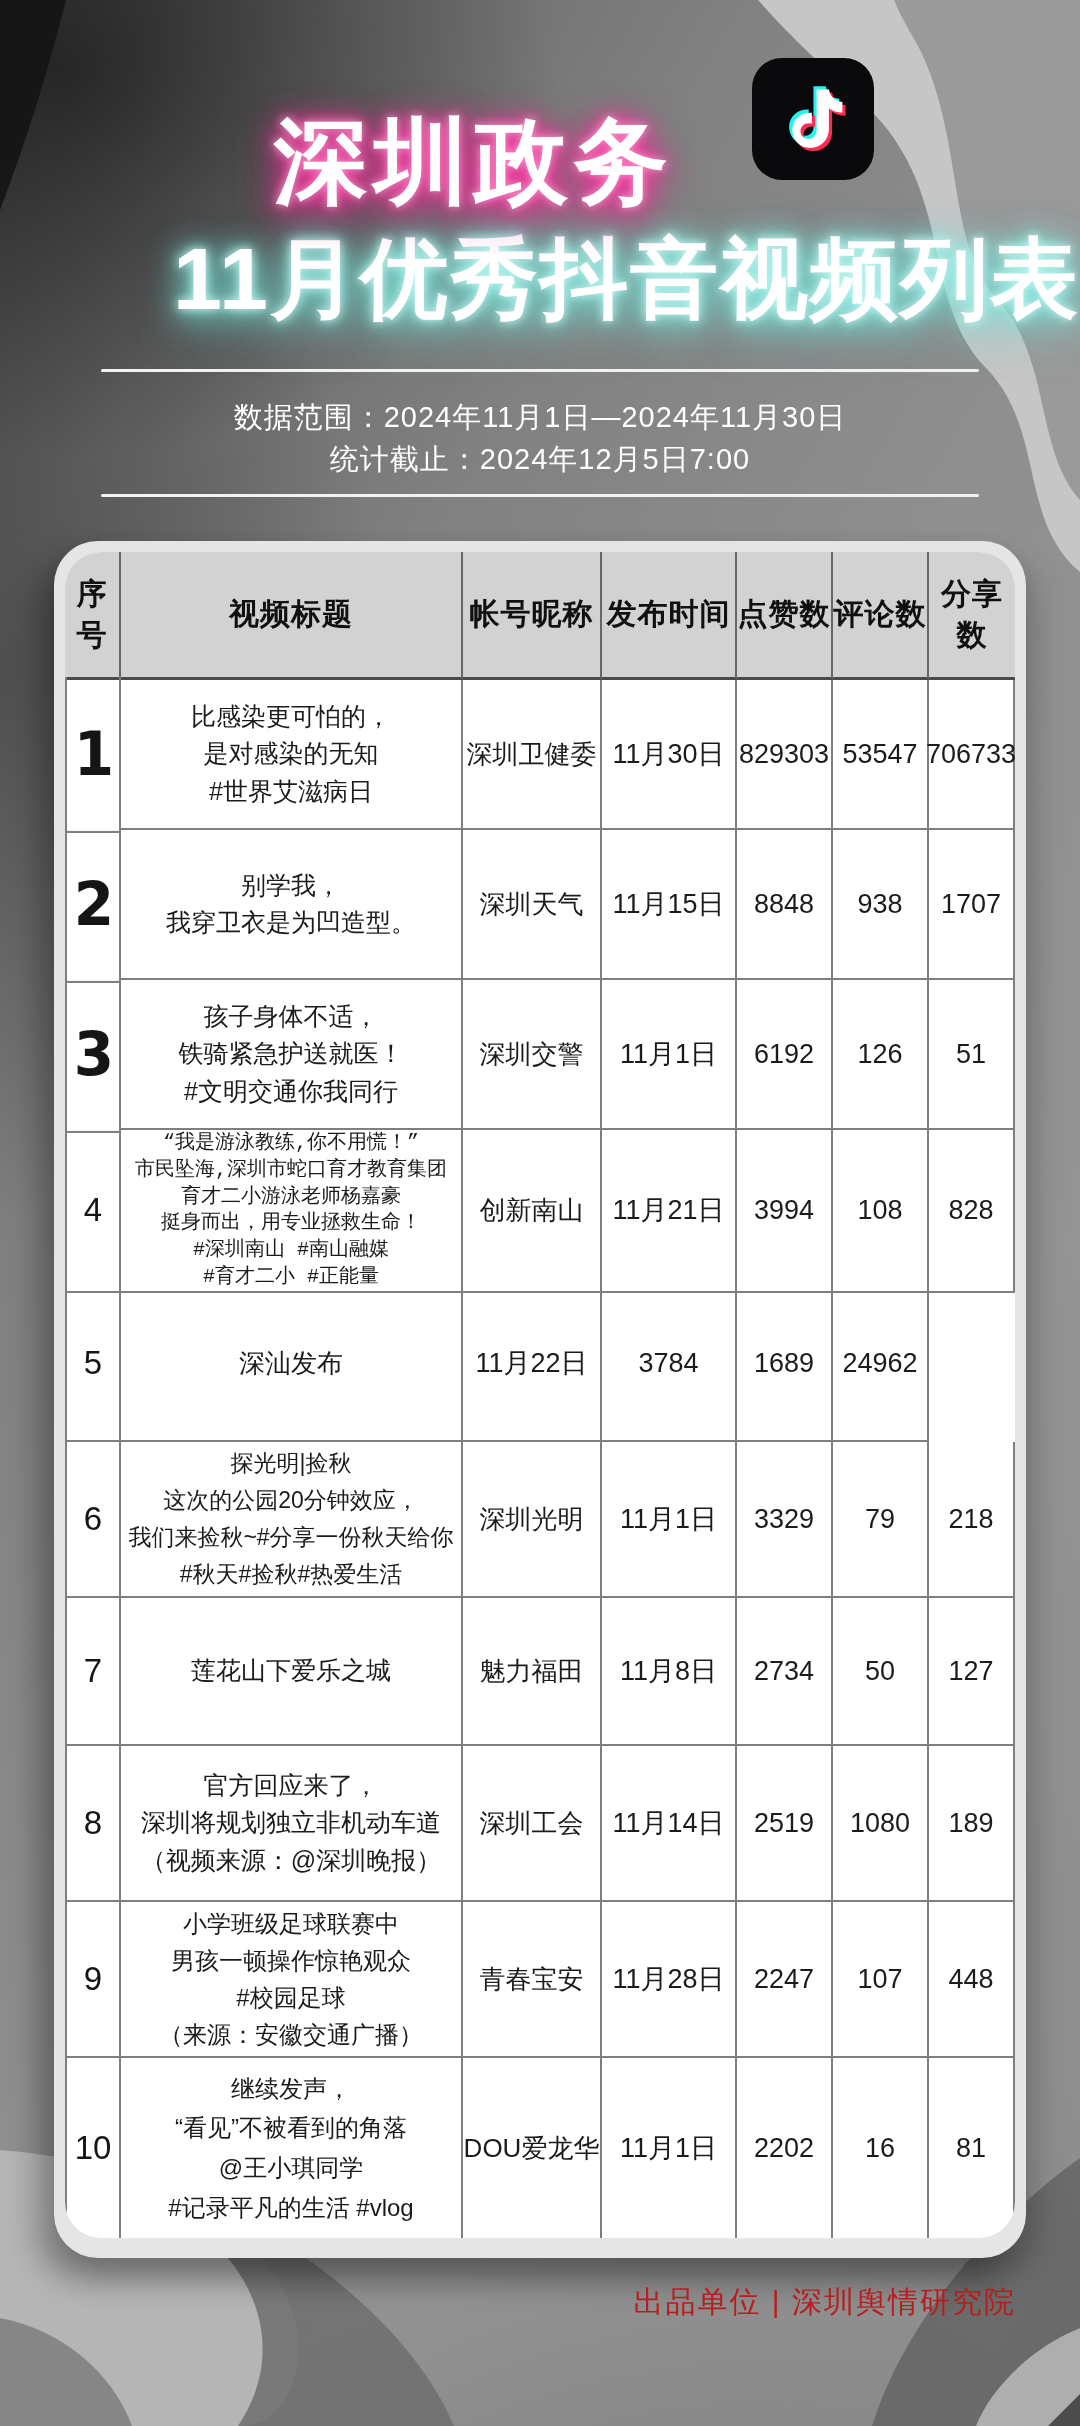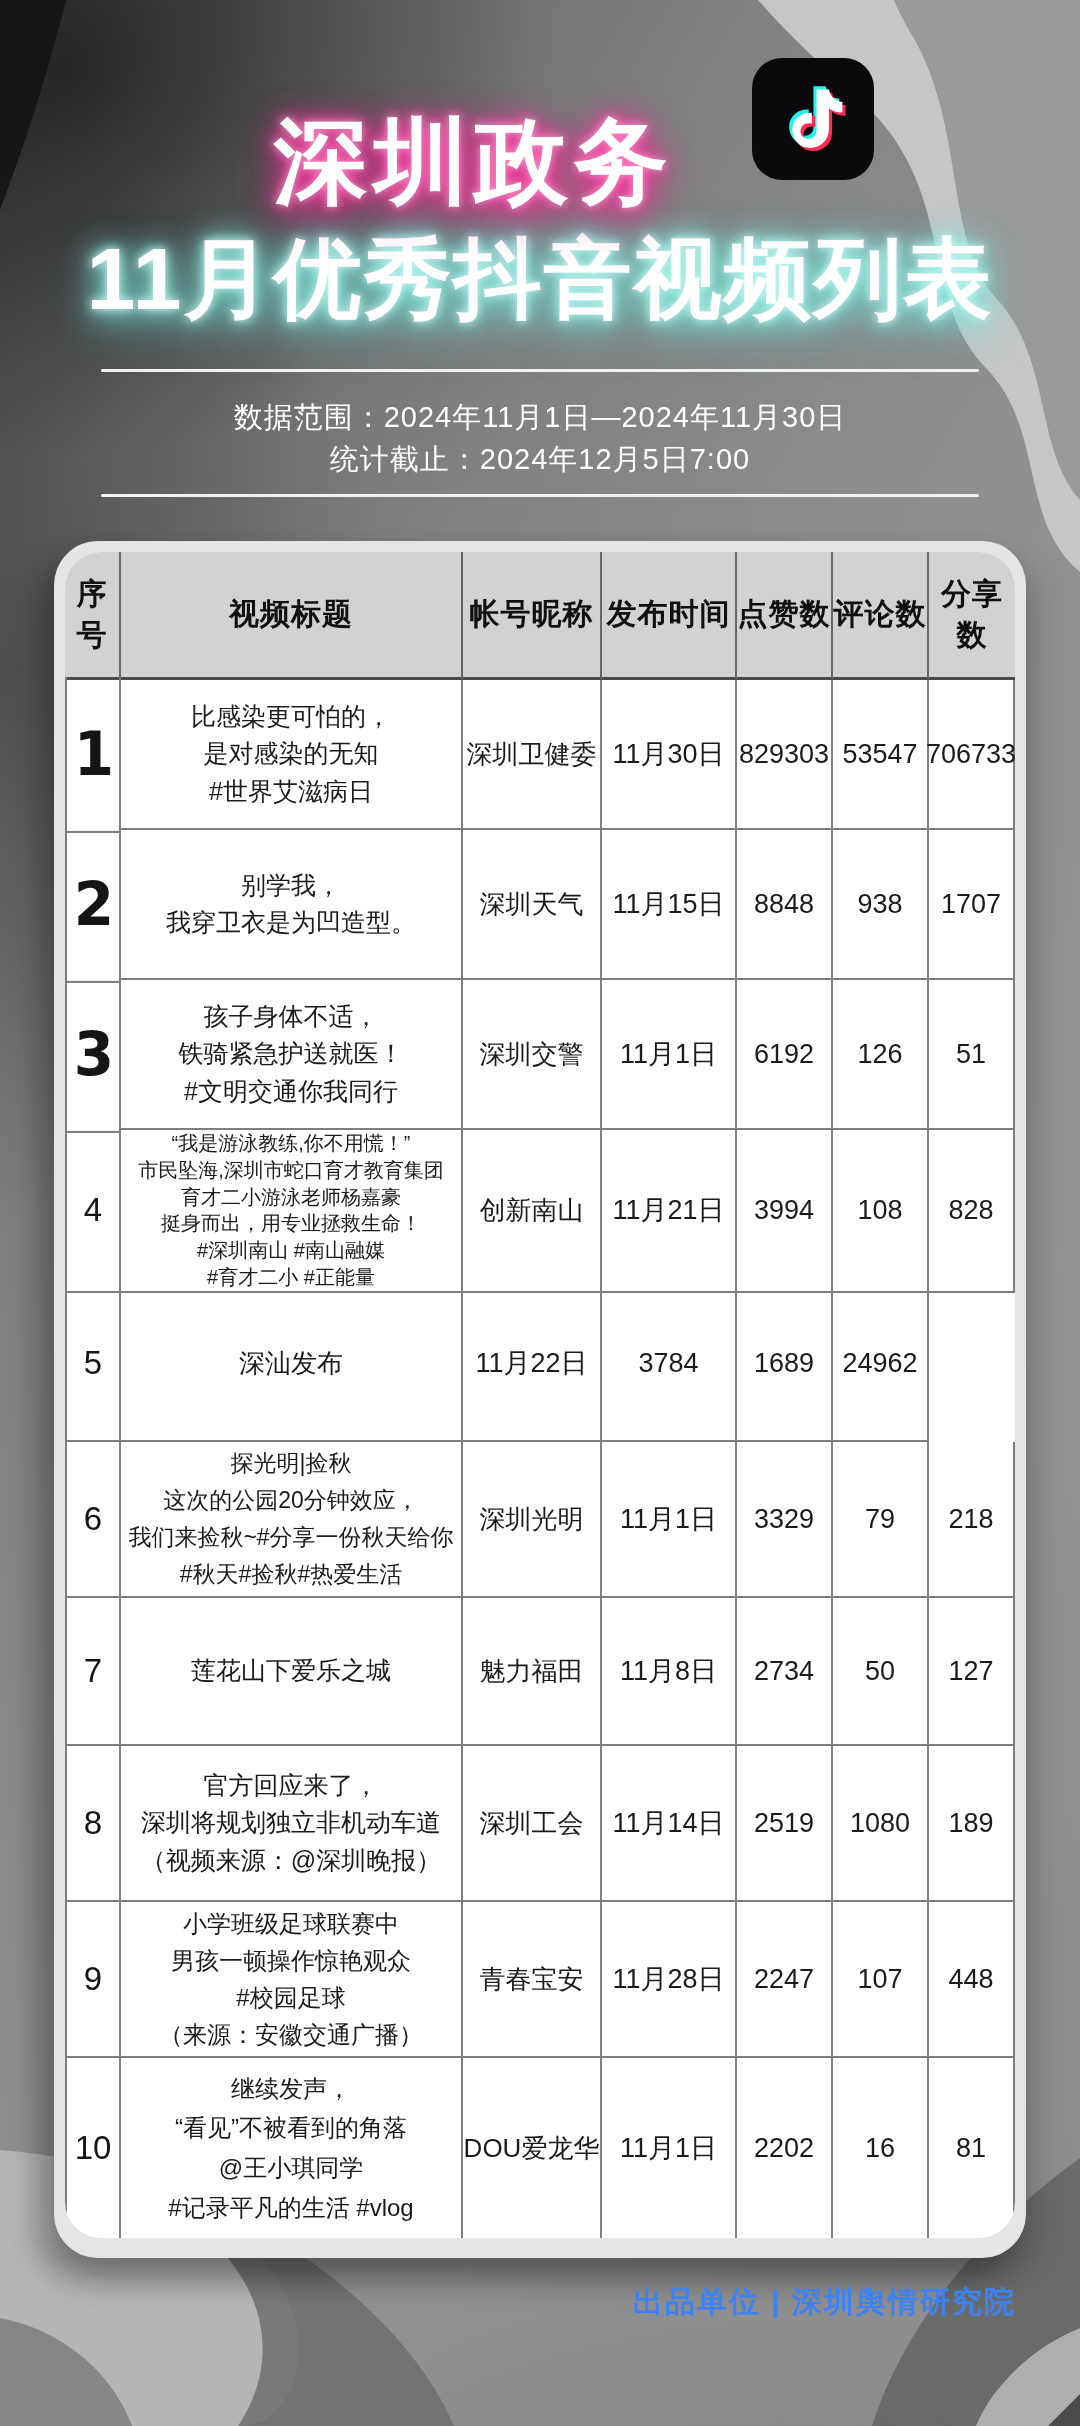--- a/index.html
+++ b/index.html
@@ -16,21 +16,21 @@
   .content{position:relative;z-index:2;}
 
   
   .hero{padding-top:115px;}
   .t1-row{text-align:center;transform:translateX(-66px);}
   .t1{
     display:inline-block;font-size:94px;font-weight:900;color:#fff;letter-spacing:6px;line-height:1;
     text-shadow:0 0 8px rgba(255,255,255,.45),0 0 14px rgba(255,72,170,.95),
       0 0 28px rgba(255,50,160,.85),0 7px 34px rgba(240,40,150,.75),0 12px 46px rgba(215,28,140,.6);
   }
-  .t2-row{text-align:center;margin-top:26px;}
+  .t2-row{text-align:right;margin-top:26px;}
   .t2{
     display:inline-block;font-size:88px;font-weight:900;color:#fff;letter-spacing:2px;line-height:1;
     text-shadow:0 0 8px rgba(255,255,255,.5),0 0 14px rgba(152,242,234,.95),
       0 0 30px rgba(130,236,226,.85),0 7px 36px rgba(110,230,220,.7),0 12px 48px rgba(98,224,214,.55);
   }
   .tiktok{position:absolute;left:752px;top:58px;}
 
   
   .rule{height:3px;width:878px;margin:0 auto;background:#f2f2f2;border-radius:2px;}
   .rule-top{margin-top:46px;}
@@ -64,33 +64,33 @@
   .t-body .t-row:nth-child(5){height:156px}
   .t-body .t-row:nth-child(6){height:156px}
   .t-body .t-row:nth-child(7){height:148px}
   .t-body .t-row:nth-child(8){height:156px}
   .t-body .t-row:nth-child(9){height:156px}
   .t-body .t-row:nth-child(10){height:180px}
   .t-body .t-row:last-child .cell{border-bottom:none;}
   .rank{font-size:33px;color:#151515;}
   .rank.top3{font-size:58px;font-weight:900;font-family:"DejaVu Sans",sans-serif;letter-spacing:-2px;transform:scaleY(1.04);}
   .title-cell{font-size:25px;line-height:1.5;font-weight:500;}
-  .t-body .t-row:nth-child(4) .title-cell{font-size:20px;line-height:1.34;}
+  .t-body .t-row:nth-child(4) .title-cell{font-size:20px;line-height:1.34;font-family:Liberation Mono, monospace;}
   .t-body .t-row:nth-child(5) .title-cell{font-size:24px;line-height:1.6;}
   .t-body .t-row:nth-child(6) .title-cell{font-size:23px;line-height:1.6;}
   .t-body .t-row:nth-child(9) .title-cell{font-size:24px;line-height:1.55;}
   .t-body .t-row:nth-child(10) .title-cell{font-size:24px;line-height:1.65;}
   .acct-cell{font-size:26px;font-weight:500;}
   .date-cell{font-size:27px;}
   .num-cell{font-size:27px;}
 
   
   .credit{
-    position:absolute;right:64px;top:2282px;color:#3b82f6;
-    font-size:30px;font-weight:700;letter-spacing:2px;z-index:2;
+    position:absolute;right:64px;top:2282px;color:#b91c1c;
+    font-size:30px;font-weight:400;letter-spacing:2px;z-index:2;
   }
 </style>
 </head>
 <body>
 
 <svg class="bg-svg" width="1080" height="2426" viewBox="0 0 1080 2426" xmlns="http://www.w3.org/2000/svg">
   <path d="M0,0 L66,0 C46,80 22,152 0,210 Z" fill="#141414" opacity="0.9"></path>
   <path d="M758,0 L1080,0 L1080,572 C1018,520 1046,430 986,368 C918,298 958,190 862,102 C820,64 788,34 758,0 Z" fill="#c6c6c6"></path>
   <path d="M1004,0 L1080,0 L1080,500 C1034,448 1052,358 996,298 C944,242 966,122 910,32 C903,20 898,10 894,0 Z" fill="#9a9a9a"></path>
   <path d="M0,2150 C152,2162 252,2222 286,2296 C316,2360 288,2426 240,2426 L0,2426 Z" fill="#b5b5b5"></path>

